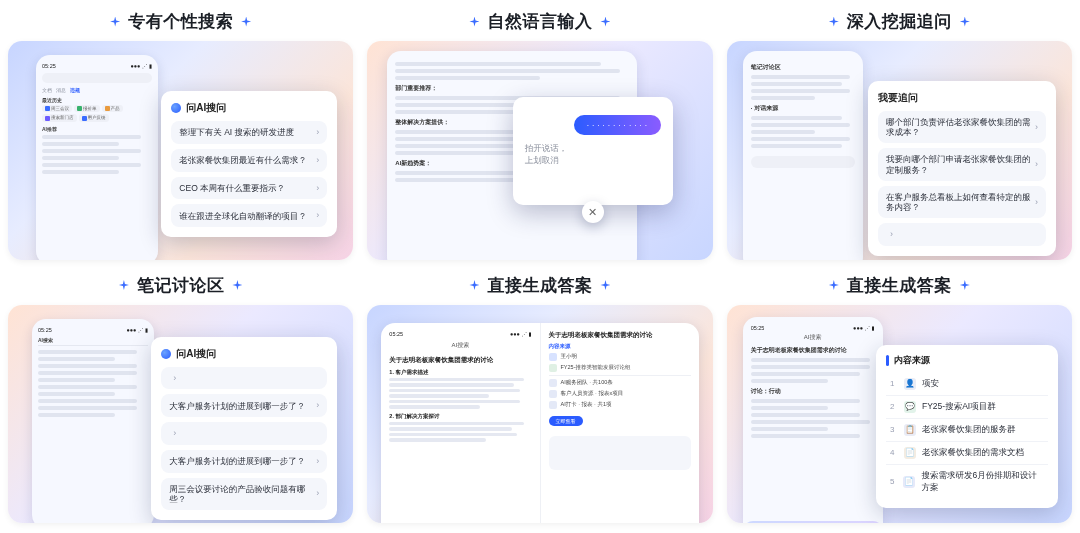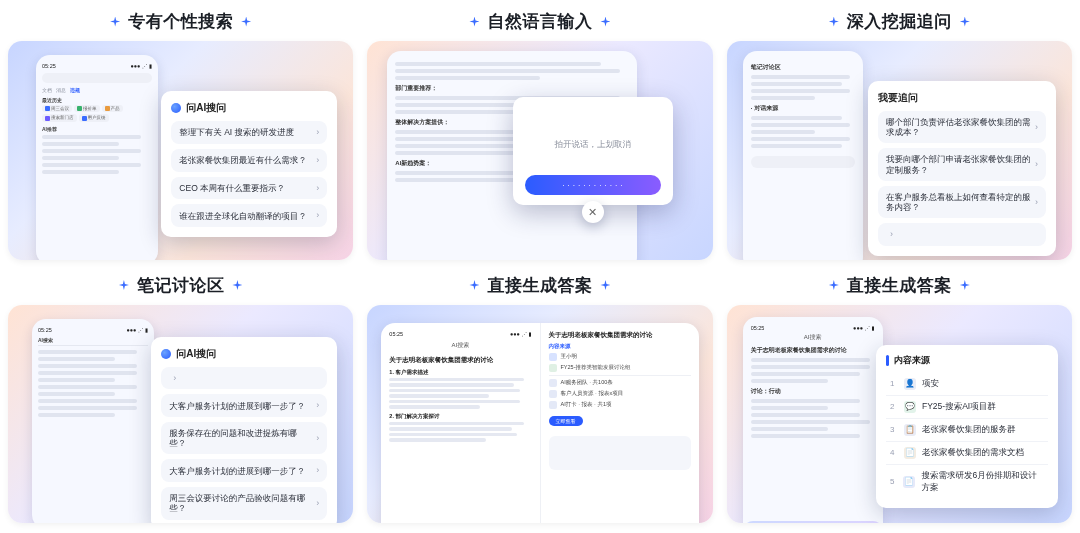--- a/index.html
+++ b/index.html
@@ -98,21 +98,21 @@
   }
   .sugg:last-child{margin-bottom:0;}
   .chev { color:#9aa0b3; font-size:9px; margin-left:4px; flex:0 0 auto;}
   
   .modal {
     position:absolute;
     right: 40px; top: 56px;
     width: 160px; height: 108px;
     background:#fff; border-radius:10px;
     box-shadow:0 8px 26px rgba(20,30,80,.28);
-    display:flex; flex-direction:column; align-items:center;
+    display:flex; flex-direction:row; 
     padding:18px 12px 10px;
   }
   .modal-text{font-size:8.5px;color:#8a8f9c;margin:auto 0;}
   .modal-bar{
     width:100%;height:20px;border-radius:10px;
     background:linear-gradient(90deg,#2b5cff,#8a5cff);
     display:flex;align-items:center;justify-content:center;
     color:#fff;font-size:7px;letter-spacing:.5px;
   }
   .modal-close{
@@ -333,21 +333,20 @@
             <span>问AI搜问</span>
           </div>
         <div class="sugg">
             <span class="chev">›</span>
           </div>
         <div class="sugg">
             <span>大客户服务计划的进展到哪一步了？</span>
             <span class="chev">›</span>
           </div>
         <div class="sugg">
-            <span>服务保存在的问题和改进提炼有哪些？</span>
             <span class="chev">›</span>
           </div>
         <div class="sugg">
             <span>大客户服务计划的进展到哪一步了？</span>
             <span class="chev">›</span>
           </div>
         <div class="sugg">
             <span>周三会议要讨论的产品验收问题有哪些？</span>
             <span class="chev">›</span>
           </div>

